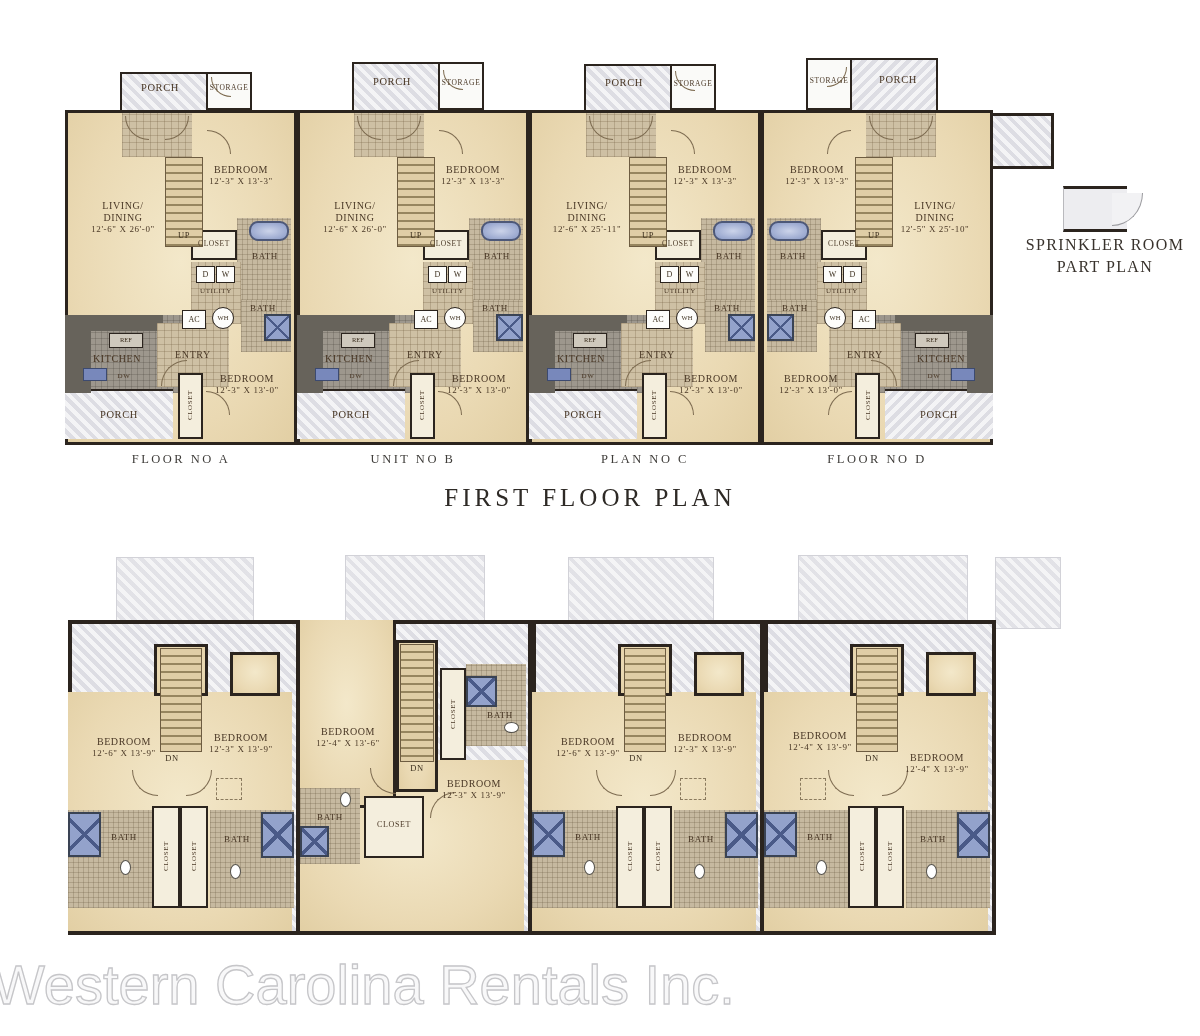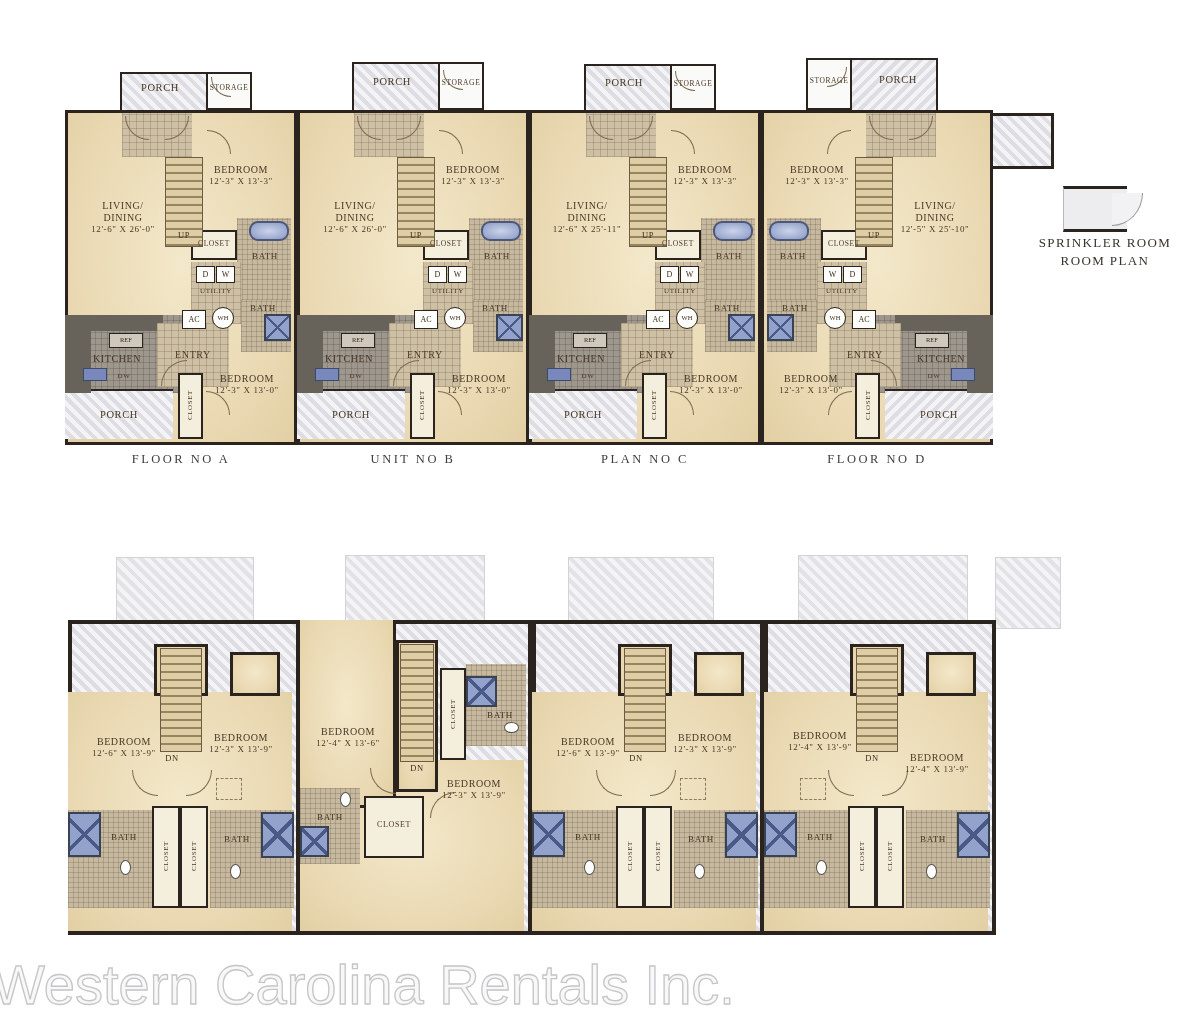--- a/index.html
+++ b/index.html
@@ -52,21 +52,21 @@
   .unitname{position:absolute;top:452px;width:160px;text-align:center;font-size:12.5px;
             letter-spacing:2.5px;color:#3f3d3a}
   .title{position:absolute;text-align:center;color:#2e2a26}
   #t1{left:380px;top:484px;width:420px;font-size:25px;letter-spacing:4px}
   #t2{left:330px;top:972px;width:410px;font-size:20px;letter-spacing:3px;z-index:40}
   #wm{position:absolute;left:-8px;top:952px;width:740px;z-index:50;pointer-events:none;
       font-family:"Liberation Sans","DejaVu Sans",sans-serif;font-size:56px;font-weight:400;
       color:rgba(255,255,255,.84);-webkit-text-stroke:1.3px #c6c6c9;
       text-shadow:0 0 1px #d4d4d6;letter-spacing:0;white-space:nowrap}
   #sprinkler-text{position:absolute;left:1022px;top:234px;width:166px;text-align:center;
-      font-size:13px;letter-spacing:1.4px;color:#38322c;line-height:1.4}
+      font-size:16px;letter-spacing:1.4px;color:#38322c;line-height:1.4}
 </style>
 </head>
 <body>
 
 <div id="sheet">
 
   <div class="unit ffu" style="left:65px">
     <div class="geo">
       <div class="marble wall2" style="left:55px;top:-38px;width:132px;height:38px;border-bottom:none"></div>
       <div style="left:141px;top:-38px;width:46px;height:38px;background:#fafaf8;border:2.5px solid #2b241e"></div>
@@ -276,27 +276,28 @@
       <span class="t" style="left:134px;top:275px;width:96px;font-size:9px">12'-3" X 13'-0"</span>
       <div class="arc" style="left:141px;top:281px;width:24px;height:24px;transform:rotate(180deg)"></div>
     </div>
   </div>
 
   <div class="marble" style="position:absolute;left:993px;top:113px;width:58px;height:50px;border:3px solid #2b241e;border-left:none"></div>
   <div class="unitname" style="left:101px">FLOOR NO A</div>
   <div class="unitname" style="left:333px">UNIT NO B</div>
   <div class="unitname" style="left:565px">PLAN NO C</div>
   <div class="unitname" style="left:797px">FLOOR NO D</div>
+  <div class="title" id="t1">FIRST FLOOR PLAN</div>
 
   <div style="position:absolute;left:1063px;top:186px;width:64px;height:46px;background:#ededf0;border-top:3.5px solid #2b241e;border-bottom:3.5px solid #2b241e;border-left:1px solid #b9b9bd;box-sizing:border-box">
     <div style="position:absolute;right:-16px;top:4px;width:30px;height:32px;background:#f2f2f4;border-right:1px solid #9a9a9e;border-bottom:1px solid #9a9a9e;border-radius:0 0 100% 0"></div>
   </div>
   <div id="sprinkler-text">
     <div>SPRINKLER ROOM</div>
-    <div>ROOM PLAN</div>
+    <div>PART PLAN</div>
   </div>
 
   <div class="stub" style="left:116px;top:557px;width:136px;height:64px"></div>
   <div class="stub" style="left:345px;top:555px;width:138px;height:66px"></div>
   <div class="stub" style="left:568px;top:557px;width:144px;height:64px"></div>
   <div class="stub" style="left:798px;top:555px;width:168px;height:66px"></div>
   <div class="stub" style="left:995px;top:557px;width:64px;height:70px"></div>
 
   <div class="unit sfu" style="left:68px">
     <div class="geo">

